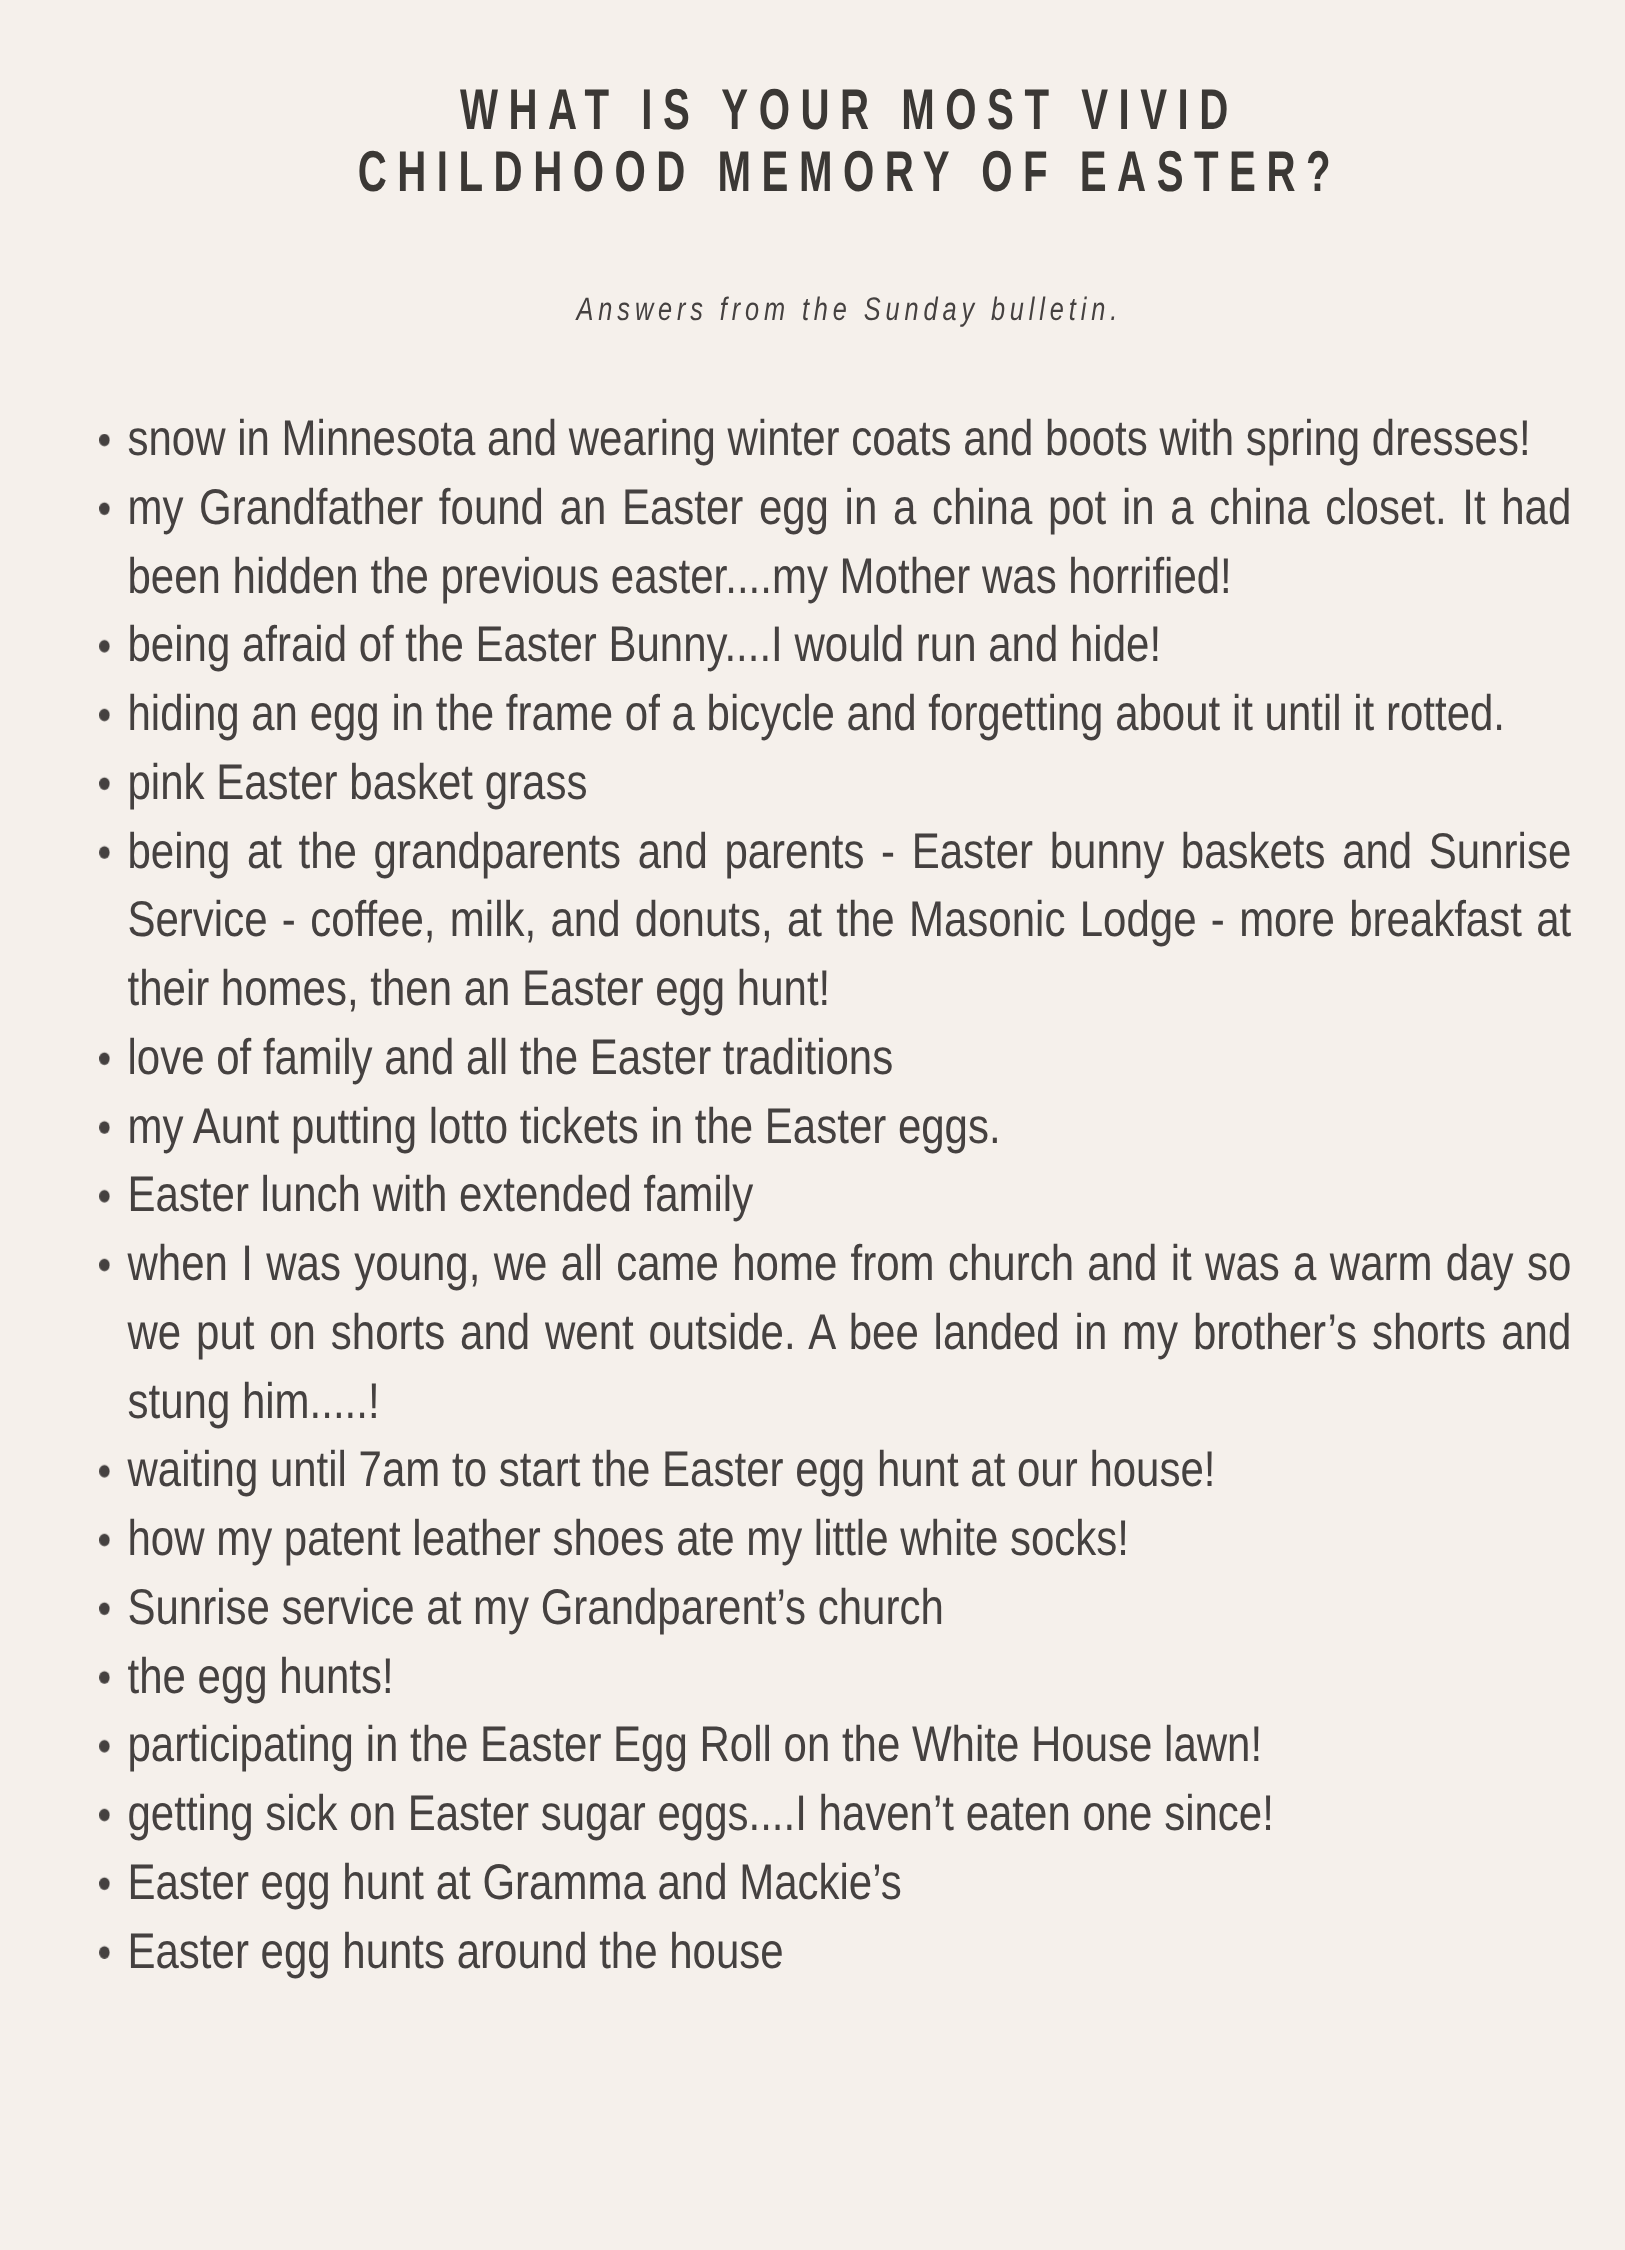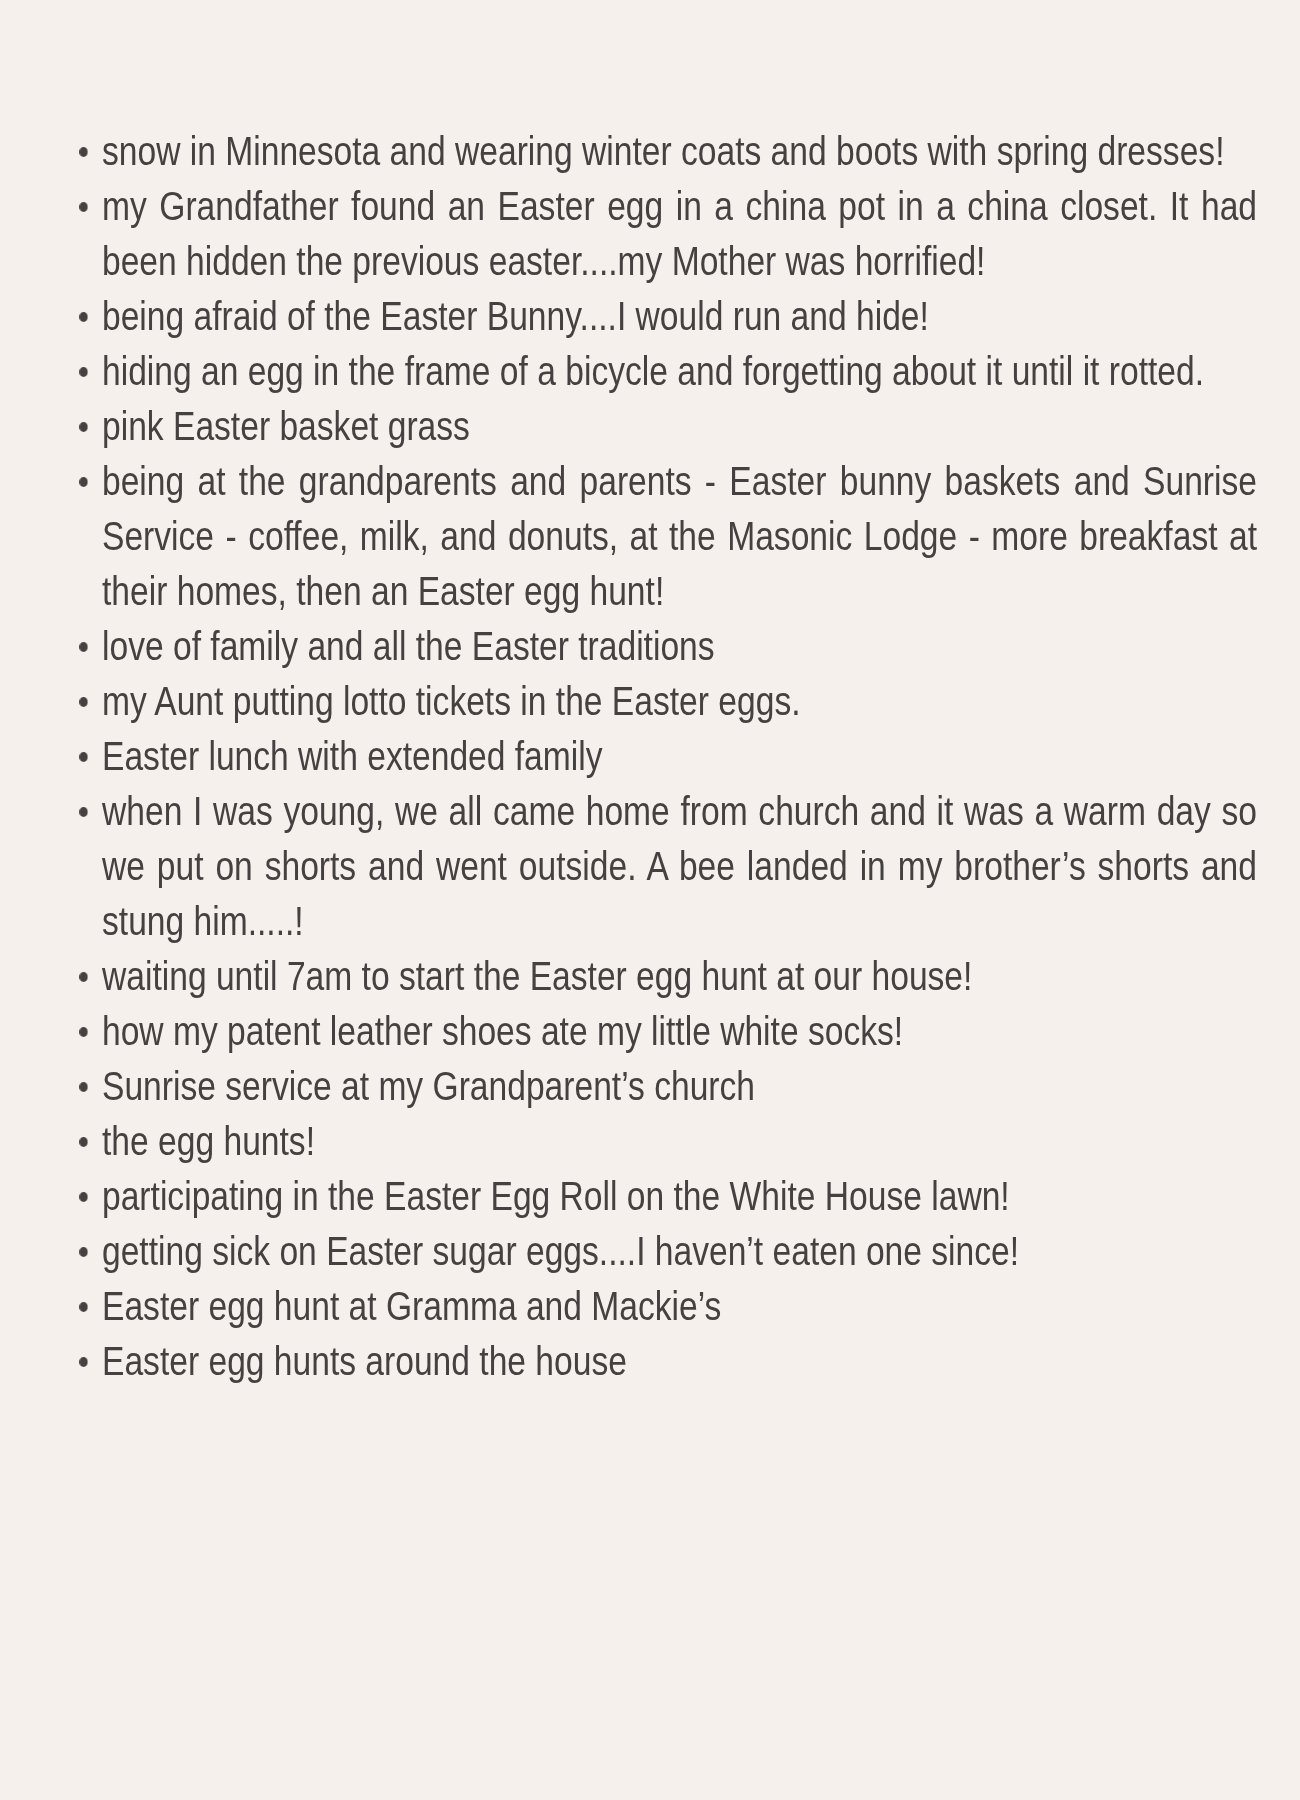--- a/index.html
+++ b/index.html
@@ -75,20 +75,27 @@
     width: 10px;
     height: 10px;
     border-radius: 50%;
     background: var(--text-color, #454140);
   }
 </style>
 </head>
 <body>
 
 <div class="page">
+  <header class="content-col">
+    <h1 class="title">
+      <span class="t-line">WHAT IS YOUR MOST VIVID</span>
+      <span class="t-line">CHILDHOOD MEMORY OF EASTER?</span>
+    </h1>
+    <p class="subtitle">Answers from the Sunday bulletin.</p>
+  </header>
 
   <ul class="memories">
     <li><span class="dot"></span><span class="txt">snow in Minnesota and wearing winter coats and boots with spring dresses!</span></li>
     <li><span class="dot"></span><span class="txt">my Grandfather found an Easter egg in a china pot in a china closet. It had been hidden the previous easter....my Mother was horrified!</span></li>
     <li><span class="dot"></span><span class="txt">being afraid of the Easter Bunny....I would run and hide!</span></li>
     <li><span class="dot"></span><span class="txt">hiding an egg in the frame of a bicycle and forgetting about it until it rotted.</span></li>
     <li><span class="dot"></span><span class="txt">pink Easter basket grass</span></li>
     <li><span class="dot"></span><span class="txt">being at the grandparents and parents - Easter bunny baskets and Sunrise Service - coffee, milk, and donuts, at the Masonic Lodge - more breakfast at their homes, then an Easter egg hunt!</span></li>
     <li><span class="dot"></span><span class="txt">love of family and all the Easter traditions</span></li>
     <li><span class="dot"></span><span class="txt">my Aunt putting lotto tickets in the Easter eggs.</span></li>

